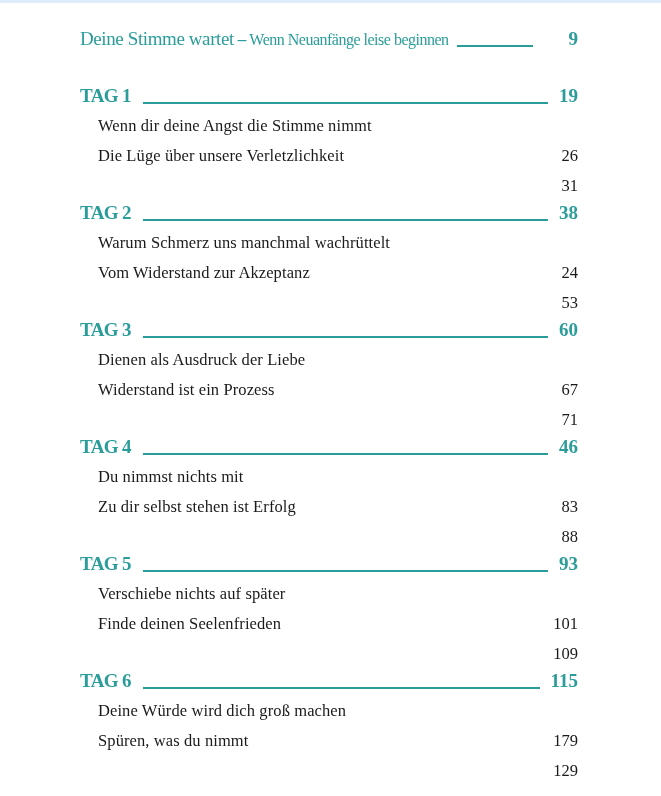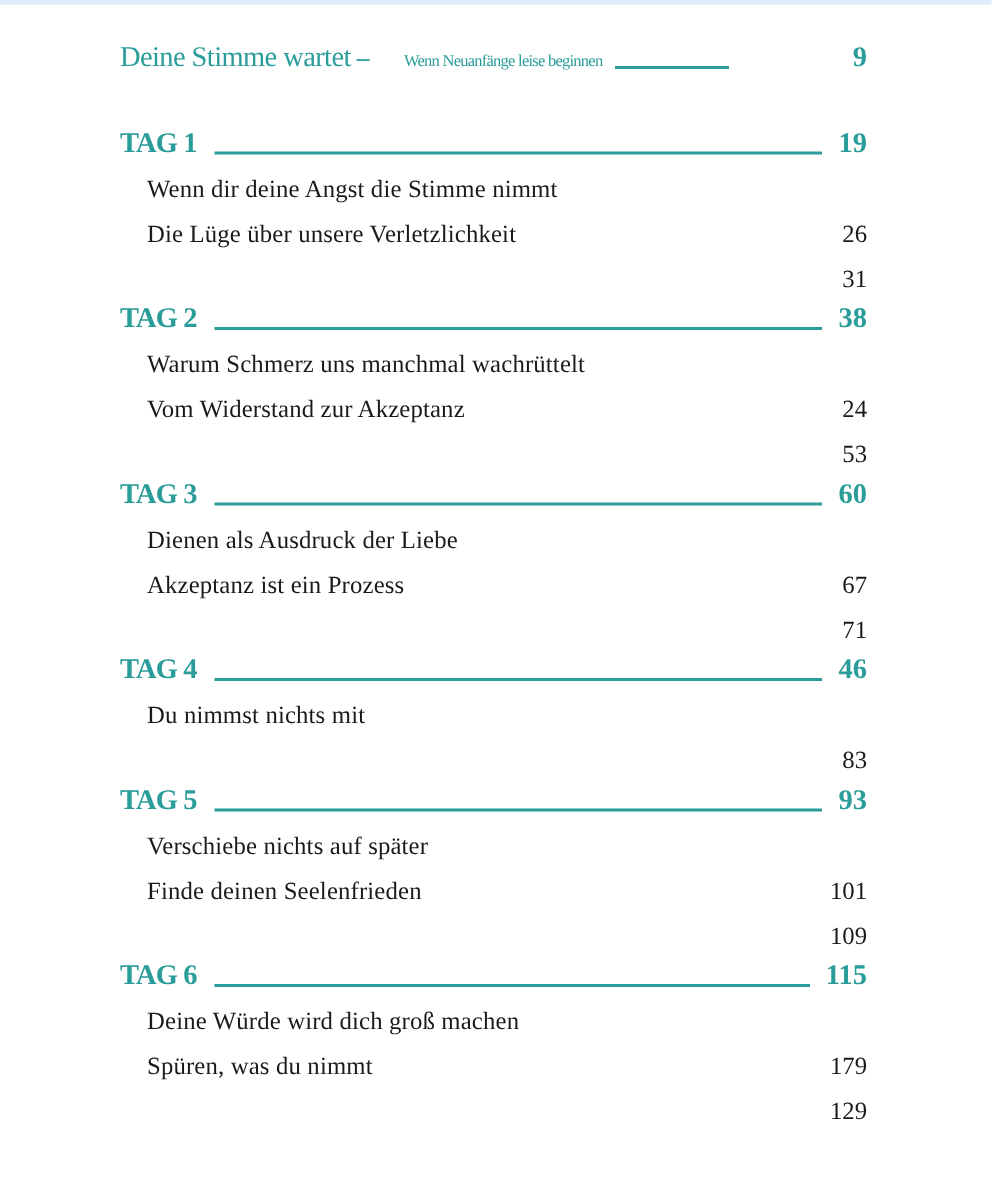--- a/index.html
+++ b/index.html
@@ -38,24 +38,23 @@
       font-size: 19px;
       letter-spacing: -0.4px;
       white-space: nowrap;
     }
     .intro-dash {
       font-size: 17px;
       font-weight: bold;
       margin: 0 3px 0 4px;
     }
     .intro-sub {
-      font-size: 11px;
+      font-size: 16px;
       letter-spacing: -0.5px;
       white-space: nowrap;
-      margin-left: 20px;
     }
     .intro-leader {
       width: 76px;
       margin-left: 8px;
       border-bottom: 2px solid #2a9d9a;
       height: 12px;
       align-self: baseline;
       transform: translateY(2px);
     }
     .intro-page {
@@ -163,35 +162,39 @@
     <div class="tag-row">
       <span class="tag-label">TAG 3</span>
       <span class="tag-leader"></span>
       <span class="tag-page">60</span>
     </div>
     <div class="entry">
       <span class="entry-title">Dienen als Ausdruck der Liebe</span>
       <span class="entry-page">67</span>
     </div>
     <div class="entry">
-      <span class="entry-title">Akzeptanz ist ein Prozess</span>
+      <span class="entry-title">Widerstand ist ein Prozess</span>
       <span class="entry-page">71</span>
     </div>
   </div>
 
   <div class="section">
     <div class="tag-row">
       <span class="tag-label">TAG 4</span>
       <span class="tag-leader"></span>
       <span class="tag-page">46</span>
     </div>
     <div class="entry">
       <span class="entry-title">Du nimmst nichts mit</span>
       <span class="entry-page">83</span>
     </div>
+    <div class="entry">
+      <span class="entry-title">Zu dir selbst stehen ist Erfolg</span>
+      <span class="entry-page">88</span>
+    </div>
   </div>
 
   <div class="section">
     <div class="tag-row">
       <span class="tag-label">TAG 5</span>
       <span class="tag-leader"></span>
       <span class="tag-page">93</span>
     </div>
     <div class="entry">
       <span class="entry-title">Verschiebe nichts auf später</span>

